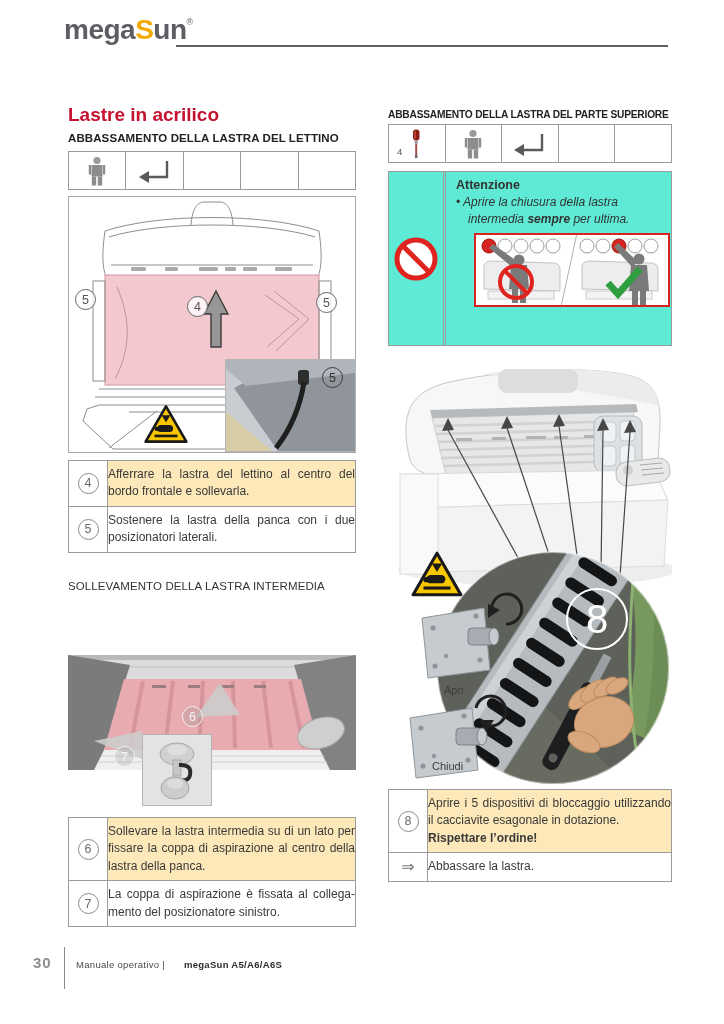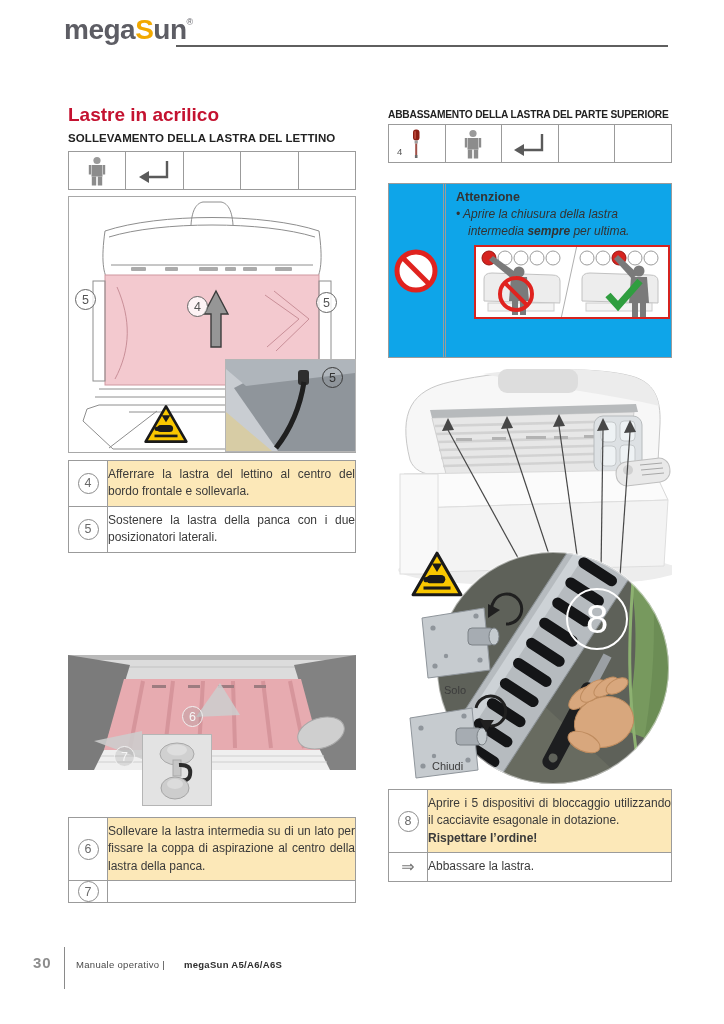--- a/index.html
+++ b/index.html
@@ -45,21 +45,21 @@
   .co.photo{border-color:#f2f2f2;color:#f6f6f6;background:rgba(150,150,150,.25);}
   .co.dark{border-color:#3a3a3a;color:#333;background:transparent;}
 
   
   .infobox{position:absolute;border:1px solid #9b9b9b;padding:2px;background:#fff;box-sizing:border-box;}
   .info-in{border:1px solid #b7b7b7;display:flex;height:100%;box-sizing:border-box;}
   .info-left{flex:0 0 46px;border-right:1px solid #b7b7b7;display:flex;align-items:center;justify-content:center;}
   .info-text{flex:1;display:flex;align-items:center;padding:0 10px;font-size:12.2px;color:#3a3a3a;}
 
   
-  .attn{position:absolute;border:1px solid #9b9b9b;display:flex;background:#0ea5e9;box-sizing:border-box;margin-top:12px;}
+  .attn{position:absolute;border:1px solid #9b9b9b;display:flex;background:#5eead4;box-sizing:border-box;}
   .attn-left{flex:0 0 54px;border-right:3px double #9b9b9b;display:flex;align-items:center;justify-content:center;}
   .attn-body{flex:1;padding:6px 9px 6px 10px;font-size:12px;color:#333;}
   .attn-title{font-weight:bold;font-size:12.5px;margin-bottom:2px;}
   .attn-text{text-align:justify;line-height:1.42;}
   .attn-bullet{line-height:1.42;padding-left:12px;text-indent:-12px;margin-top:1px;font-style:italic;}
   .attn-img{margin:5px 0 0 18px;border:2px solid #d6231f;width:196px;height:74px;box-sizing:border-box;position:relative;background:#fff;}
 
   
   .photo-wrap{position:absolute;}
   .inset{position:absolute;border:1px solid #b5b5b5;background:#fff;box-sizing:border-box;}
@@ -78,21 +78,21 @@
 <body>
 
 <div class="page">
 
   <div class="logo">
     <span class="lg">mega</span><span class="ly">S</span><span class="lg">un</span><span class="lr">®</span>
   </div>
   <div class="hrule"></div>
 
   <div class="title-red">Lastre in acrilico</div>
-  <div class="h2" style="left:68px;top:132px;">SOLLEVAMENTO DELLA LASTRA DEL LETTINO</div>
+  <div class="h2" style="left:68px;top:132px;">ABBASSAMENTO DELLA LASTRA DEL LETTINO</div>
 
   <div class="strip" style="left:68px;top:151px;width:288px;height:39px;">
     <div class="scell">
       <svg width="22" height="30" viewBox="0 0 22 30">
         <circle cx="11" cy="4.5" r="3.6" fill="#9a9a9a"></circle>
         <rect x="5.5" y="9" width="11" height="11.5" fill="#8c8c8c"></rect>
         <rect x="2.8" y="9" width="2.2" height="9.5" fill="#8c8c8c"></rect>
         <rect x="17" y="9" width="2.2" height="9.5" fill="#8c8c8c"></rect>
         <rect x="5.8" y="20.5" width="4.4" height="9" fill="#8c8c8c"></rect>
         <rect x="11.8" y="20.5" width="4.4" height="9" fill="#8c8c8c"></rect>
@@ -175,20 +175,21 @@
       <div class="stext hl">Afferrare la lastra del lettino al centro del bordo frontale e sollevarla.</div>
     </div>
     <div class="srow">
       <div class="snum">
           <span class="co inrow">5</span>
         </div>
       <div class="stext">Sostenere la lastra della panca con i due posizionatori laterali.</div>
     </div>
   </div>
 
+  <div class="h2 thin" style="left:68px;top:580px;">SOLLEVAMENTO DELLA LASTRA INTERMEDIA</div>
 
 
   <div class="photo-wrap" style="left:68px;top:655px;width:288px;height:153px;">
     <svg width="288" height="115" viewBox="0 0 288 115" style="position:absolute;left:0;top:0;">
       <rect width="288" height="115" fill="#b9b9b9"></rect>
       <rect x="18" y="5" width="252" height="19" fill="#dcdcdc"></rect>
       <line x1="18" y1="12" x2="270" y2="12" stroke="#c2c2c2"></line>
       <polygon points="0,0 62,10 30,115 0,115" fill="#7b7b7b"></polygon>
       <polygon points="288,0 226,10 258,115 288,115" fill="#828282"></polygon>
       <polygon points="56,24 233,24 252,95 36,95" fill="#e7abb0"></polygon>
@@ -234,20 +235,21 @@
     <div class="srow">
       <div class="snum">
           <span class="co inrow">6</span>
         </div>
       <div class="stext hl">Sollevare la lastra intermedia su di un lato per fissare la coppa di aspirazione al centro della lastra della panca.</div>
     </div>
     <div class="srow">
       <div class="snum">
           <span class="co inrow">7</span>
         </div>
+      <div class="stext">La coppa di aspirazione è fissata al collega-mento del posizionatore sinistro.</div>
     </div>
   </div>
 
   <div class="h2 small" style="left:388px;top:109px;">ABBASSAMENTO DELLA LASTRA DEL PARTE SUPERIORE</div>
 
   <div class="strip" style="left:388px;top:124px;width:284px;height:39px;">
     <div class="scell">
       <span class="tool-qty">4</span>
       <svg width="15" height="31" viewBox="0 0 15 31">
         <rect x="4" y="1.5" width="6.5" height="11" rx="3" fill="#8c1d12"></rect>
@@ -451,21 +453,21 @@
     <div class="warn-tri" style="left:22px;top:190px;">
       <svg width="54" height="48" viewBox="0 0 52 46">
         <path d="M26 3 L49 43 L3 43 Z" fill="#f9c700" stroke="#1a1a1a" stroke-width="3" stroke-linejoin="round"></path>
         <polygon points="21,13 31,13 26,21" fill="#1a1a1a"></polygon>
         <rect x="16" y="24" width="18" height="8" rx="4" fill="#1a1a1a"></rect>
         <rect x="13" y="26" width="6" height="5" rx="2.5" fill="#1a1a1a"></rect>
         <rect x="13" y="35" width="26" height="3" fill="#1a1a1a"></rect>
       </svg>
     </div>
     <div class="ring8" style="left:178px;top:228px;">8</div>
-    <span class="photo-label" style="left:56px;top:324px;">Solo</span>
+    <span class="photo-label" style="left:56px;top:324px;">Apri</span>
     <span class="photo-label" style="left:44px;top:400px;">Chiudi</span>
   </div>
 
   <div class="steps" style="left:388px;top:789px;width:284px;">
     <div class="srow">
       <div class="snum">
           <span class="co inrow">8</span>
         </div>
       <div class="stext hl"><span>Aprire i 5 dispositivi di bloccaggio utilizzando il cacciavite esagonale in dotazione.</span><br><b>Rispettare l’ordine!</b></div>
     </div>

